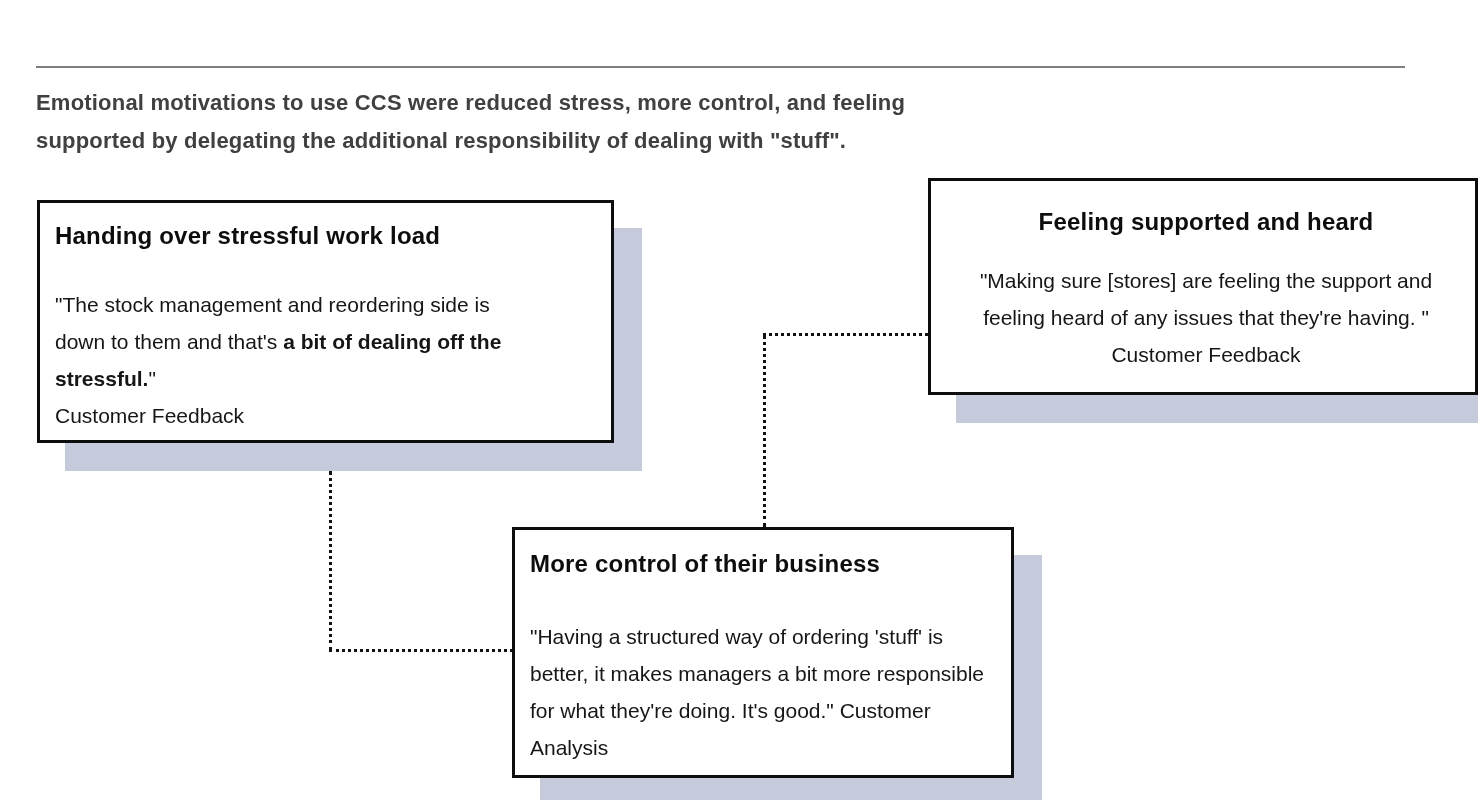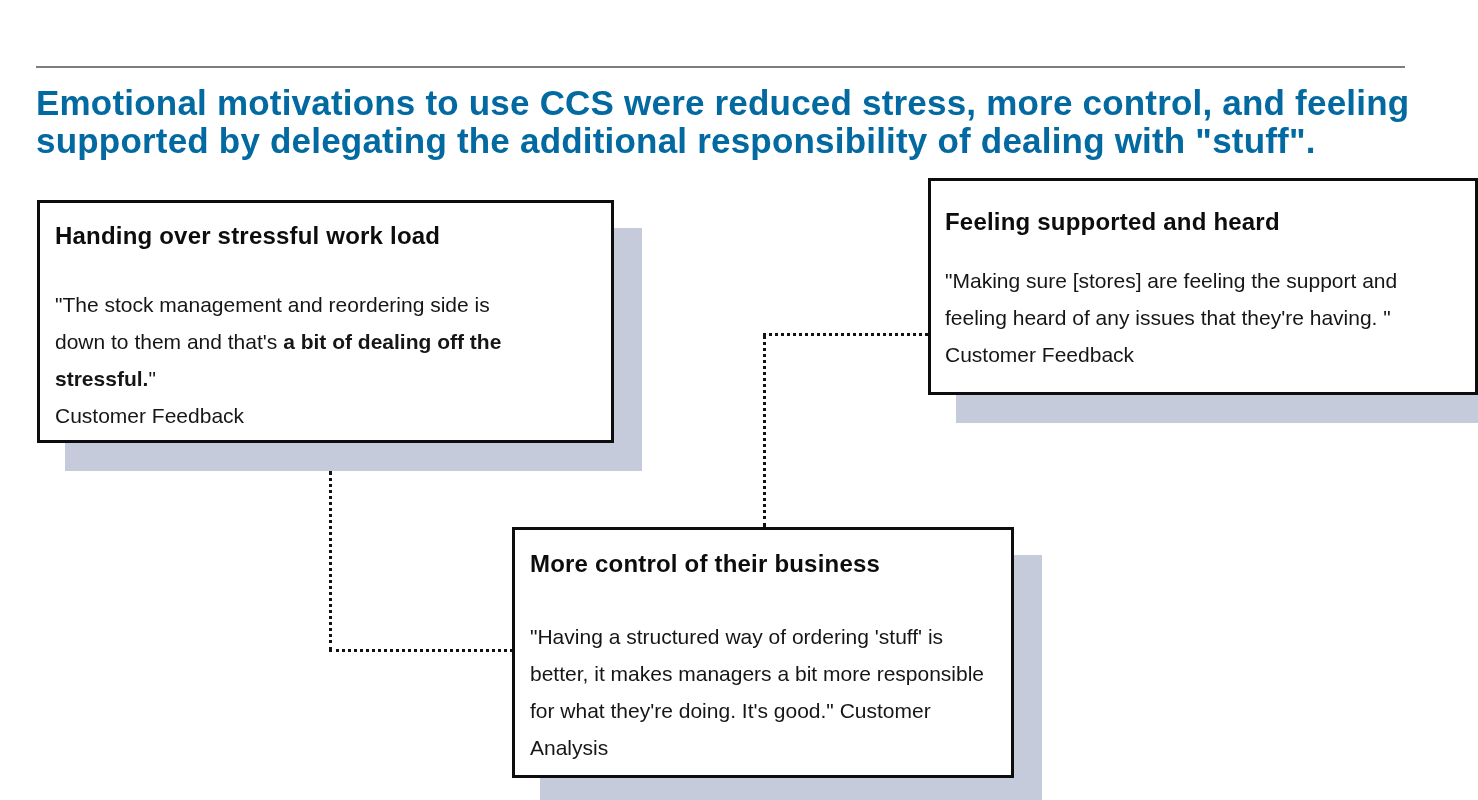--- a/index.html
+++ b/index.html
@@ -29,25 +29,25 @@
     width: 1369px;
     height: 2px;
     background: var(--rule, #7e7e7e);
   }
   .title {
     position: absolute;
     left: 36px;
     top: 84px;
     margin: 0;
     width: 1390px;
-    font-size: 35px;
+    font-size: 22px;
     line-height: 38px;
     font-weight: bold;
     letter-spacing: 0.2px;
-    color: #0369a1;
+    color: #404040;
   }
   .card {
     position: absolute;
     box-sizing: border-box;
     background: #ffffff;
     border: 3px solid #0d0d0d;
     box-shadow: 28px 28px 0 var(--shadow, #c6cbdb);
   }
   .card h2 {
     margin: 0;
@@ -60,21 +60,21 @@
   .card p {
     margin: 0;
     font-size: 21px;
     line-height: 37px;
     font-weight: normal;
     color: #161616;
   }
   .card p .b { font-weight: bold; }
   .card-stress  { left: 37px;  top: 200px; width: 577px; height: 243px; padding: 19px 8px 0 15px; }
   .card-stress p  { margin-top: 36px; }
-  .card-support { left: 928px; top: 178px; width: 550px; height: 217px; padding: 27px 8px 0 14px; }
+  .card-support { left: 928px; top: 178px; width: 550px; height: 217px; padding: 27px 8px 0 14px; text-align: center; }
   .card-support p { margin-top: 26px; }
   .card-control { left: 512px; top: 527px; width: 502px; height: 251px; padding: 20px 10px 0 15px; }
   .card-control p { margin-top: 40px; }
   .conn { position: absolute; }
   .conn-v { width: 0;  border-left: 3.5px dotted var(--conn, #111111); }
   .conn-h { height: 0; border-top:  3.5px dotted var(--conn, #111111); }
   .c1v { left: 329px; top: 471px; height: 180px; }
   .c1h { left: 329px; top: 649px; width: 184px; }
   .c2v { left: 763px; top: 335px; height: 192px; }
   .c2h { left: 763px; top: 333px; width: 165px; }

